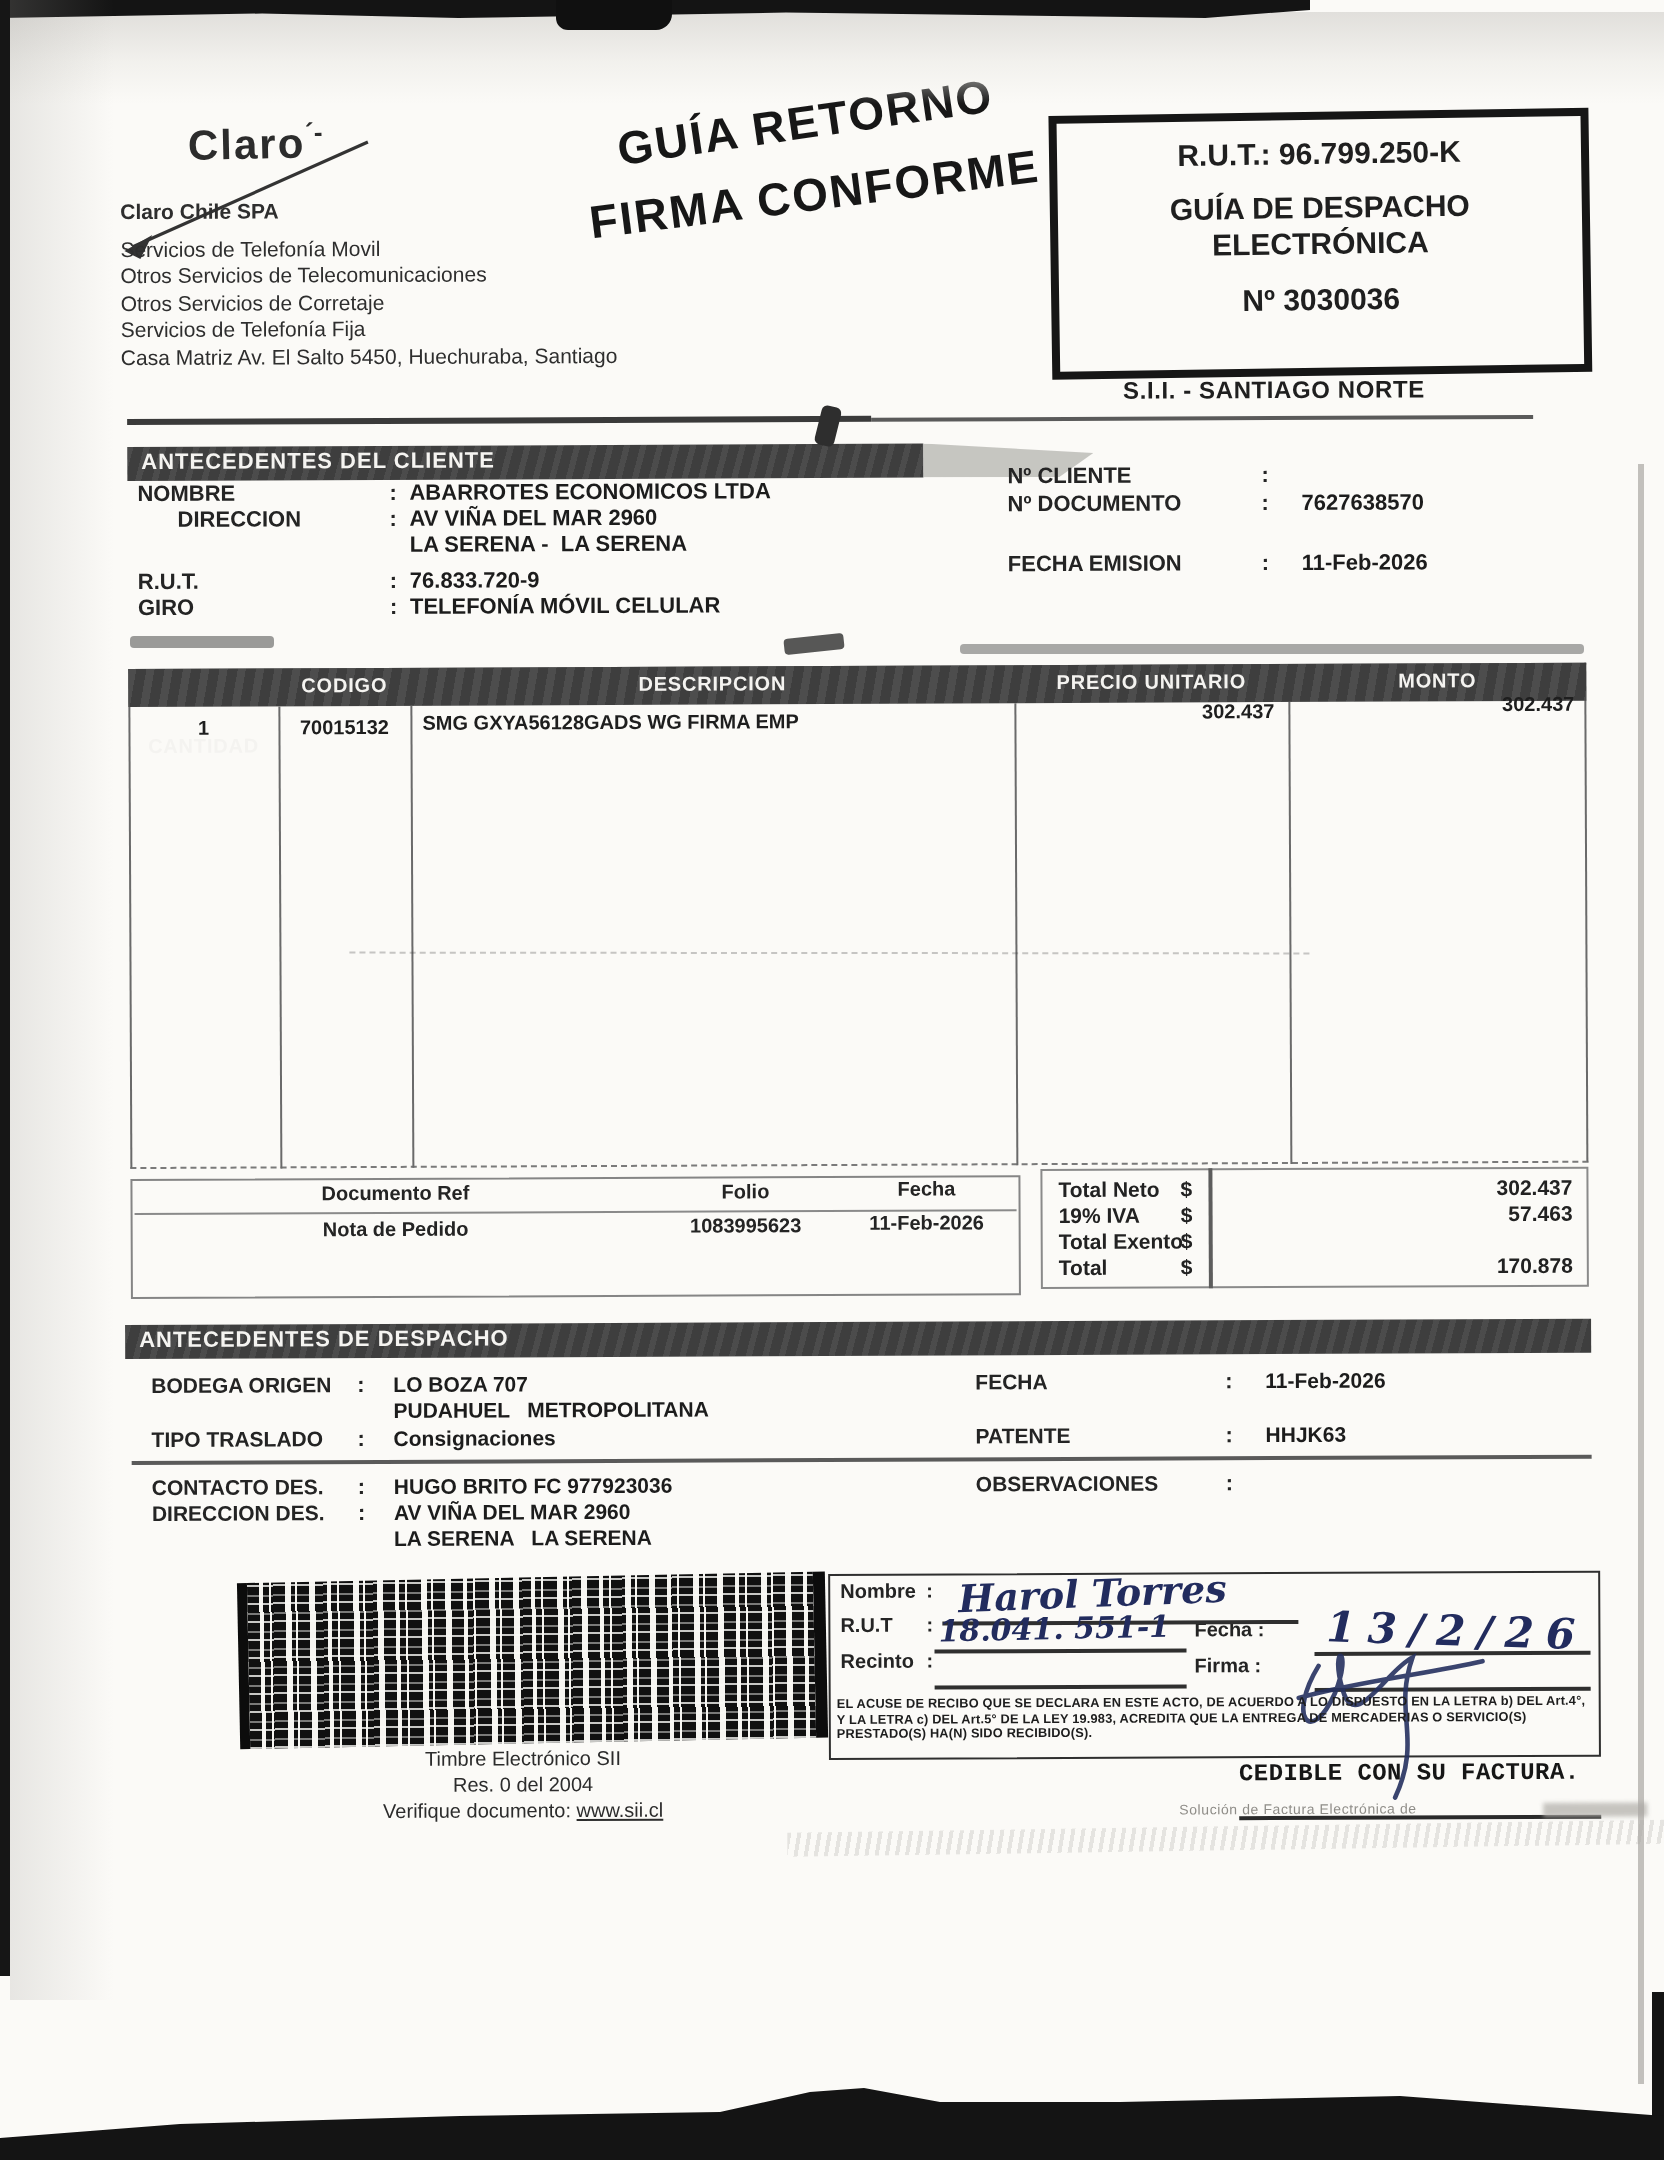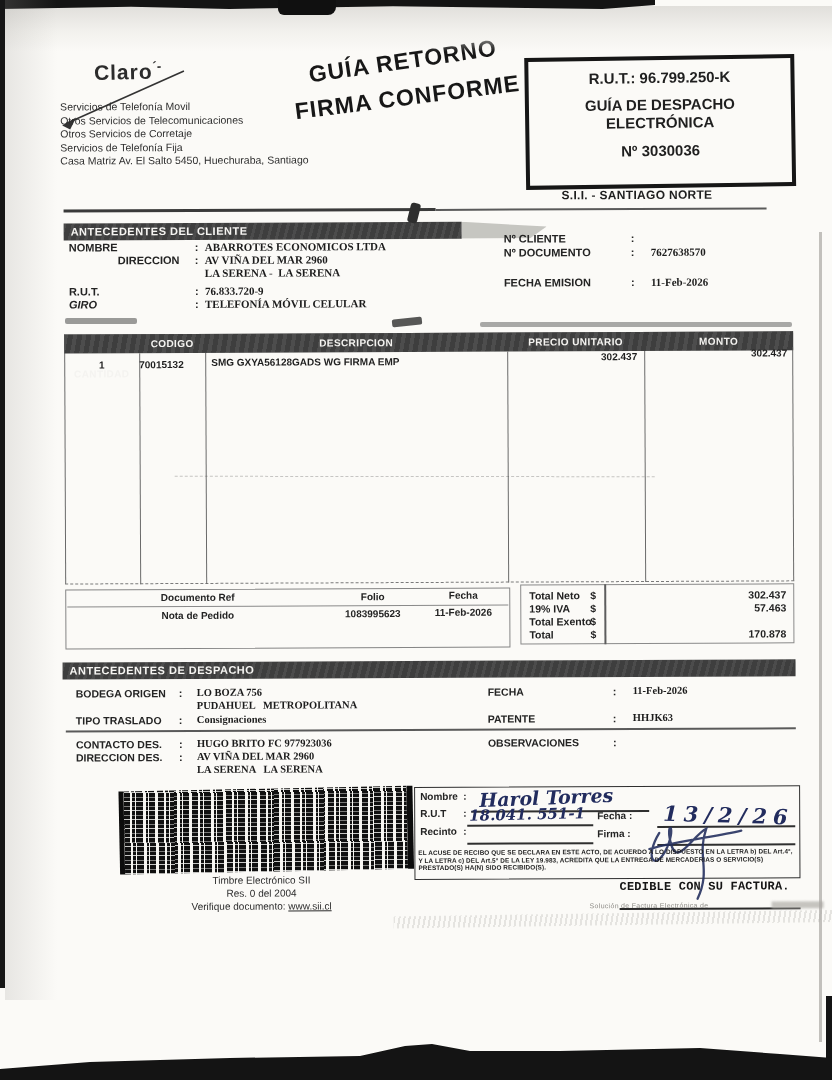--- a/index.html
+++ b/index.html
@@ -48,21 +48,21 @@
   
   .secbar{height:17px;background:#3e3e3e;color:#f5f4f1;font-size:11px;font-weight:700;letter-spacing:.5px;
           line-height:17px;padding-left:7px;box-sizing:border-box;
           background-image:repeating-linear-gradient(105deg,rgba(255,255,255,.07) 0 3px,transparent 3px 8px);}
   .sec-client{left:65px;top:222px;width:398px;}
   .sec-client-tail{left:463px;top:222px;width:85px;height:17px;background:#9b9a96;opacity:.55;
                    clip-path:polygon(0 0,100% 30%,80% 100%,0 100%);}
   .sec-desp{left:62px;top:661px;width:733px;}
 
   .lbl{font-size:11px;font-weight:700;color:#242424;white-space:pre;}
-  .val{font-size:11px;font-weight:700;color:#1c1c1c;white-space:pre;font-family:Liberation Serif, serif;}
+  .val{font-size:11px;font-weight:700;color:#1c1c1c;white-space:pre;}
   .sm{font-size:10.5px;}
   .colon{font-size:11px;font-weight:700;color:#242424;}
 
   
   .tbl-outline{left:65px;top:333px;width:729px;height:250px;border:1px solid #6a6a6a;border-bottom:1px dashed #7a7a7a;box-sizing:border-box;}
   .tbl-head{left:65px;top:333px;width:729px;height:19px;background:#3e3e3e;color:#f4f3f0;
             background-image:repeating-linear-gradient(100deg,rgba(255,255,255,.08) 0 4px,transparent 4px 9px);}
   .th{position:absolute;top:0;height:19px;line-height:19px;font-size:10px;font-weight:700;letter-spacing:.4px;text-align:center;color:#f4f3f0;}
   .vline{position:absolute;top:352px;height:231px;width:1px;background:#6a6a6a;}
   .cell{position:absolute;font-size:10px;font-weight:700;color:#1e1e1e;white-space:pre;}
@@ -103,20 +103,21 @@
 <div class="page">
 
   <div class="paper">
 
     <div class="abs logo"><span>Claro</span><span class="logo-accent">´-</span></div>
     <svg class="abs" style="left:58px;top:62px;" width="140" height="70">
       <line x1="128" y1="8" x2="10" y2="60" stroke="#333" stroke-width="1.6"></line>
       <path d="M 6 62 L 20 54 L 14 66 Z" fill="#333"></path>
     </svg>
     <div class="abs company">
+      <span class="first" style="font-weight:600">Claro Chile SPA</span>
       <span>Servicios de Telefonía Movil</span><br>
       <span>Otros Servicios de Telecomunicaciones</span><br>
       <span>Otros Servicios de Corretaje</span><br>
       <span>Servicios de Telefonía Fija</span><br>
       <span>Casa Matriz Av. El Salto 5450, Huechuraba, Santiago</span>
     </div>
 
     <div class="abs stamp1">GUÍA RETORNO</div>
     <div class="abs stamp2">FIRMA CONFORME</div>
 
@@ -130,30 +131,30 @@
     <div class="abs hdr-line1"></div>
     <div class="abs hdr-line2"></div>
 
     <div class="abs secbar sec-client">ANTECEDENTES DEL CLIENTE</div>
     <div class="abs sec-client-tail"></div>
 
     <span class="abs lbl" style="left:70px;top:240px;">NOMBRE</span>
     <span class="abs colon" style="left:196px;top:240px;">:</span>
     <span class="abs val" style="left:206px;top:240px;">ABARROTES ECONOMICOS LTDA</span>
 
-    <span class="abs lbl" style="left:88px;top:253px;padding-left:31px;">DIRECCION</span>
+    <span class="abs lbl" style="left:59px;top:253px;padding-left:31px;">DIRECCION</span>
     <span class="abs colon" style="left:196px;top:253px;">:</span>
     <span class="abs val" style="left:206px;top:253px;">AV VIÑA DEL MAR 2960</span>
     <span class="abs val" style="left:206px;top:266px;">LA SERENA -  LA SERENA</span>
 
     <span class="abs lbl" style="left:70px;top:284px;">R.U.T.</span>
     <span class="abs colon" style="left:196px;top:284px;">:</span>
     <span class="abs val" style="left:206px;top:284px;">76.833.720-9</span>
 
-    <span class="abs lbl" style="left:70px;top:297px;font-style:italic;">GIRO</span>
+    <span class="abs lbl" style="left:70px;top:297px;">GIRO</span>
     <span class="abs colon" style="left:196px;top:297px;">:</span>
     <span class="abs val" style="left:206px;top:297px;">TELEFONÍA MÓVIL CELULAR</span>
 
     <span class="abs lbl" style="left:505px;top:233px;">Nº CLIENTE</span>
     <span class="abs colon" style="left:632px;top:233px;">:</span>
     <span class="abs lbl" style="left:505px;top:247px;">Nº DOCUMENTO</span>
     <span class="abs colon" style="left:632px;top:247px;">:</span>
     <span class="abs val" style="left:652px;top:247px;">7627638570</span>
     <span class="abs lbl" style="left:505px;top:277px;">FECHA EMISION</span>
     <span class="abs colon" style="left:632px;top:277px;">:</span>
@@ -166,21 +167,21 @@
       <span class="th" style="left:141px;width:302px;">DESCRIPCION</span>
       <span class="th" style="left:443px;width:137px;">PRECIO UNITARIO</span>
       <span class="th" style="left:580px;width:149px;">MONTO</span>
     </div>
     <div class="vline" style="left:140px;"></div>
     <div class="vline" style="left:206px;"></div>
     <div class="vline" style="left:508px;"></div>
     <div class="vline" style="left:645px;"></div>
 
     <span class="cell" style="left:65px;top:358px;width:75px;text-align:center;">1</span>
-    <span class="cell" style="left:140px;top:358px;width:66px;">70015132</span>
+    <span class="cell" style="left:140px;top:358px;width:66px;text-align:center;">70015132</span>
     <span class="cell" style="left:212px;top:356px;">SMG GXYA56128GADS WG FIRMA EMP</span>
     <span class="cell" style="left:508px;top:352px;width:130px;text-align:right;">302.437</span>
     <span class="cell" style="left:645px;top:349px;width:143px;text-align:right;">302.437</span>
 
     <div class="abs scribble"></div>
 
     <div class="abs refs-box"></div>
     <div class="abs refs-hline"></div>
     <span class="rf" style="left:90px;top:591px;width:215px;">Documento Ref</span>
     <span class="rf" style="left:330px;top:591px;width:85px;">Folio</span>
@@ -201,21 +202,21 @@
     <span class="tot" style="left:590px;top:616px;">$</span>
     <span class="tot" style="left:620px;top:616px;width:166px;text-align:right;"></span>
     <span class="tot" style="left:529px;top:629px;">Total</span>
     <span class="tot" style="left:590px;top:629px;">$</span>
     <span class="tot" style="left:620px;top:629px;width:166px;text-align:right;">170.878</span>
 
     <div class="abs secbar sec-desp">ANTECEDENTES DE DESPACHO</div>
 
     <span class="abs lbl sm" style="left:75px;top:686px;">BODEGA ORIGEN</span>
     <span class="abs colon" style="left:178px;top:686px;">:</span>
-    <span class="abs val sm" style="left:196px;top:686px;">LO BOZA 756</span>
+    <span class="abs val sm" style="left:196px;top:686px;">LO BOZA 707</span>
     <span class="abs val sm" style="left:196px;top:699px;">PUDAHUEL   METROPOLITANA</span>
     <span class="abs lbl sm" style="left:75px;top:713px;">TIPO TRASLADO</span>
     <span class="abs colon" style="left:178px;top:713px;">:</span>
     <span class="abs val sm" style="left:196px;top:713px;">Consignaciones</span>
 
     <div class="abs desp-line"></div>
 
     <span class="abs lbl sm" style="left:75px;top:737px;">CONTACTO DES.</span>
     <span class="abs colon" style="left:178px;top:737px;">:</span>
     <span class="abs val sm" style="left:196px;top:737px;">HUGO BRITO FC 977923036</span>

